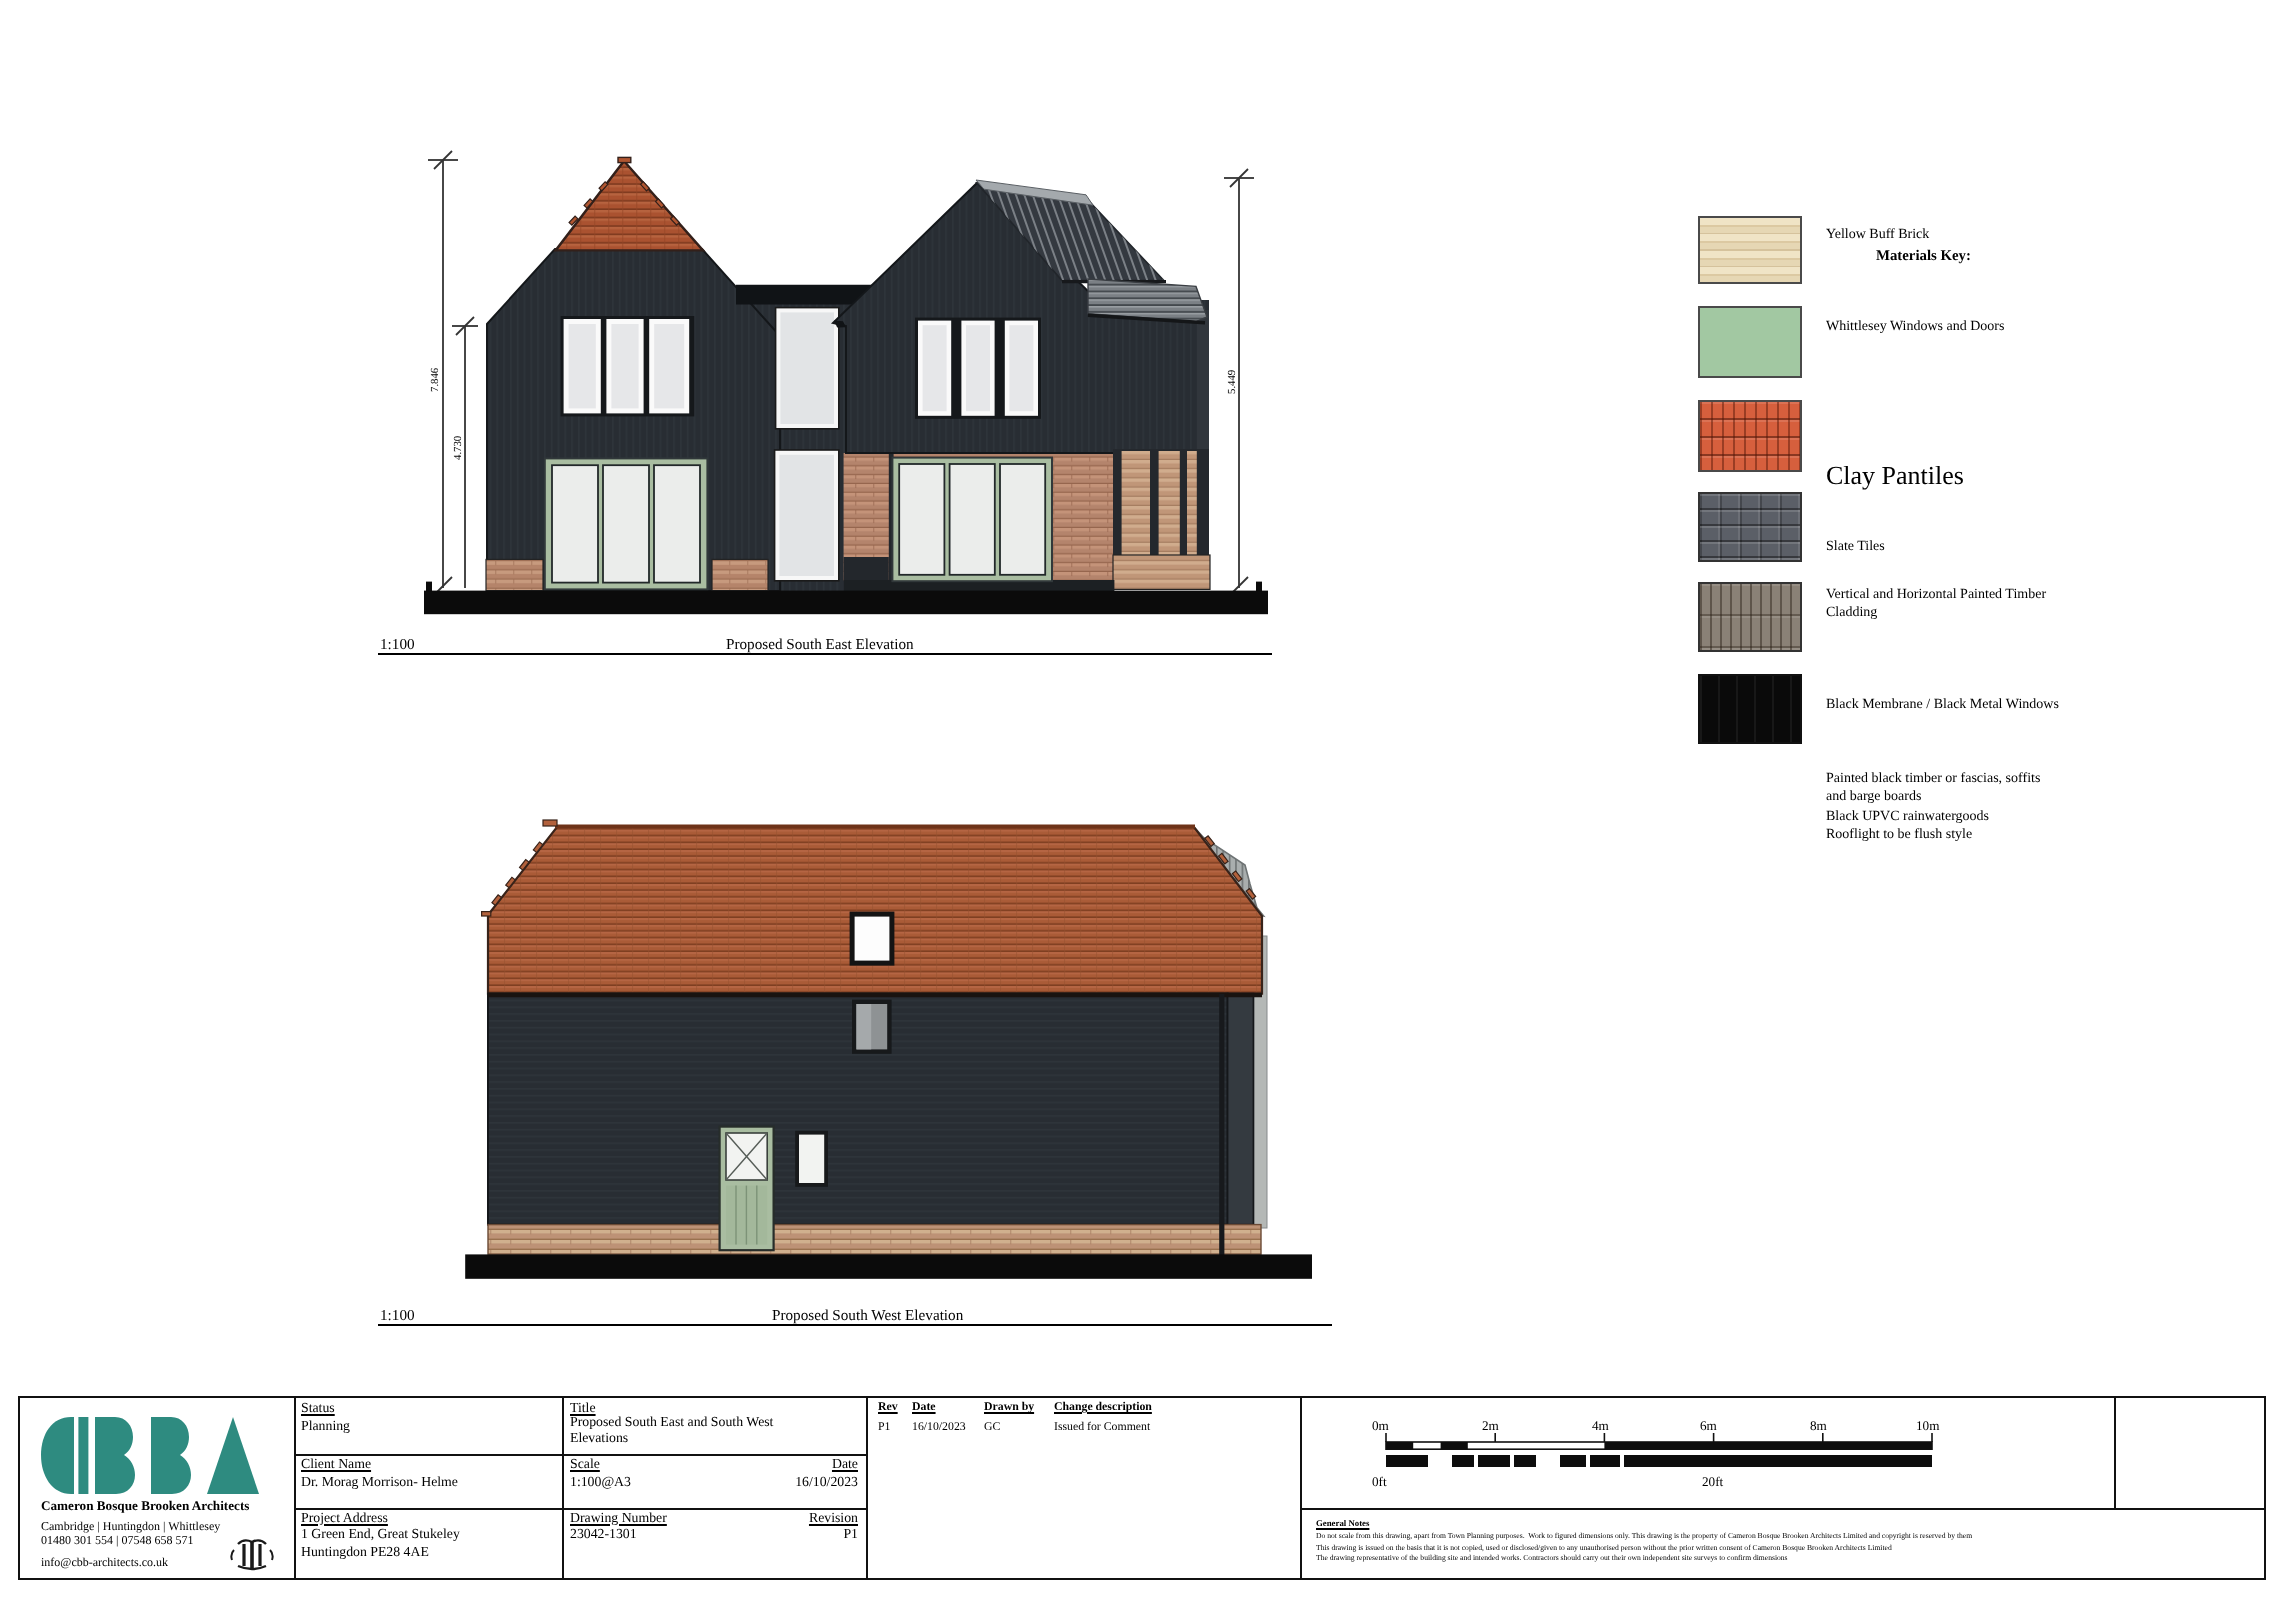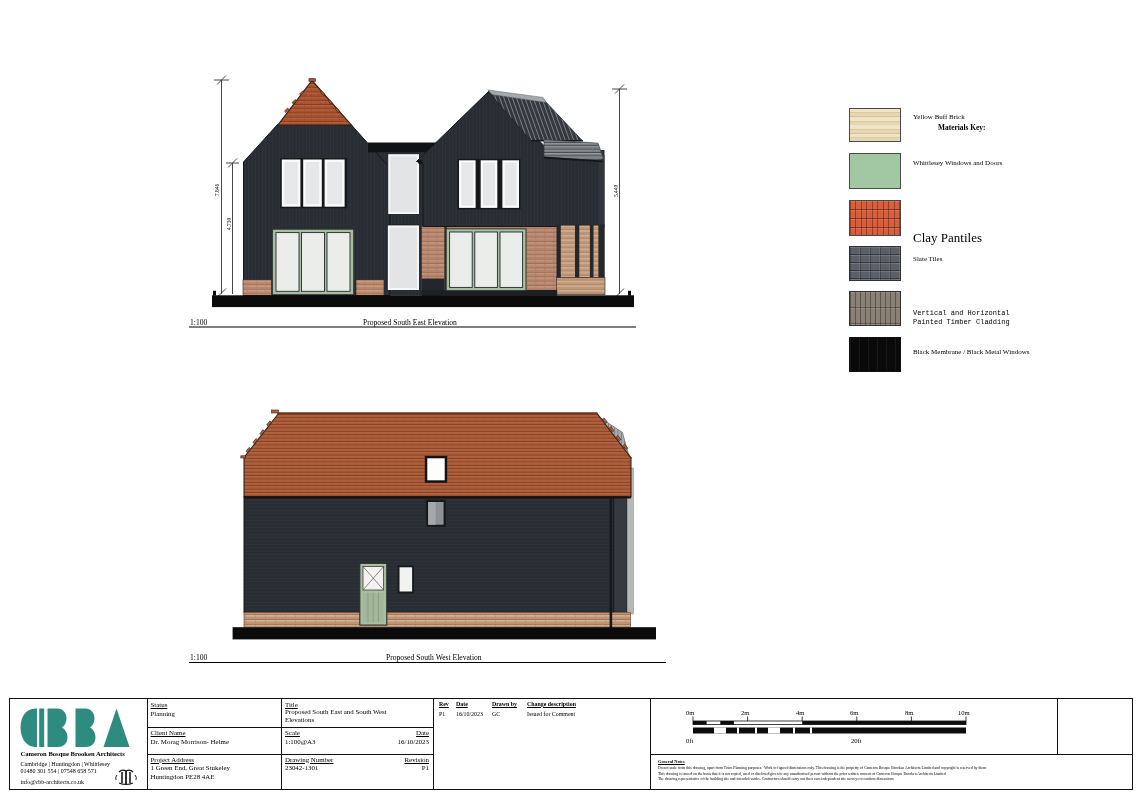--- a/index.html
+++ b/index.html
@@ -318,28 +318,29 @@
 <div class="t" style="left:849px;top:107.5px;width:52px;height:34px;border:1px solid #4a4a4a;background:#e6d7b4 repeating-linear-gradient(180deg, #f0e4c6 0 3.4px, #dcc9a2 3.4px 4.4px, #e6d7b4 4.4px 7.4px, #d5c29c 7.4px 8.2px);box-sizing:border-box;"></div>
 <div class="t" style="left:913px;top:112.5px;font-size:7px;">Yellow Buff Brick</div>
 
 <div class="t" style="left:849px;top:152.5px;width:52px;height:36px;border:1px solid #4a4a4a;background:#a2c8a2;box-sizing:border-box;"></div>
 <div class="t" style="left:913px;top:158.5px;font-size:7px;">Whittlesey Windows and Doors</div>
 
 <div class="t" style="left:849px;top:199.5px;width:52px;height:36px;border:1px solid #4a4a4a;background-color:#d65f3d;background-image:repeating-linear-gradient(90deg, rgba(80,20,5,0.45) 0 1px, rgba(0,0,0,0) 1px 5.5px),repeating-linear-gradient(180deg, rgba(255,255,255,0.12) 0 1px, rgba(0,0,0,0) 1px 8px, rgba(60,15,5,0.5) 8px 9px);box-sizing:border-box;"></div>
 <div class="t" style="left:913px;top:205.5px;font-size:13px;margin-top:24px;">Clay Pantiles</div>
 
 <div class="t" style="left:849px;top:246px;width:52px;height:35px;border:1px solid #333;background-color:#5b5f67;background-image:repeating-linear-gradient(180deg, rgba(255,255,255,0.14) 0 1px, rgba(0,0,0,0) 1px 7px, rgba(0,0,0,0.4) 7px 8px),repeating-linear-gradient(90deg, rgba(0,0,0,0.25) 0 1px, rgba(0,0,0,0) 1px 9px, rgba(255,255,255,0.1) 9px 10px);box-sizing:border-box;"></div>
-<div class="t" style="left:913px;top:255px;font-size:7px;">Slate Tiles</div>
+<div class="t" style="left:913px;top:269px;font-size:7px;">Slate Tiles</div>
 
 <div class="t" style="left:849px;top:291px;width:52px;height:35px;border:1px solid #333;background-color:#8a8176;background-image:repeating-linear-gradient(90deg, rgba(40,30,20,0.45) 0 1px, rgba(0,0,0,0) 1px 5px),repeating-linear-gradient(180deg, rgba(255,255,255,0.1) 0 1px, rgba(0,0,0,0) 1px 15px, rgba(30,20,10,0.35) 15px 16px);box-sizing:border-box;"></div>
-<div class="t" style="left:913px;top:309px;font-size:7px;line-height:8.8px;white-space:normal;width:130px;font-family:Liberation Mono, monospace;">Vertical and Horizontal Painted Timber Cladding</div>
+<div class="t" style="left:913px;top:293px;font-size:7px;line-height:8.8px;white-space:normal;width:130px;">Vertical and Horizontal Painted Timber Cladding</div>
 
 <div class="t" style="left:849px;top:337px;width:52px;height:35px;border:1px solid #111;background:#0a0a0a repeating-linear-gradient(90deg, rgba(255,255,255,0.06) 0 0.8px, rgba(0,0,0,0) 0.8px 9px);box-sizing:border-box;"></div>
 <div class="t" style="left:913px;top:347.5px;font-size:7px;">Black Membrane / Black Metal Windows</div>
 
+<div class="t" style="left:913px;top:384.5px;font-size:7px;line-height:9.5px;white-space:normal;width:118px;">Painted black timber or fascias, soffits and barge boards<br>Black UPVC rainwatergoods<br>Rooflight to be flush style</div>
 
 <div class="t" style="left:9px;top:698px;width:1124px;height:92px;border:1.4px solid #111;box-sizing:border-box;"></div>
 <div class="vline" style="left:146.5px;top:698px;height:92px;"></div>
 <div class="vline" style="left:281px;top:698px;height:92px;"></div>
 <div class="vline" style="left:433px;top:698px;height:92px;"></div>
 <div class="vline" style="left:650px;top:698px;height:92px;"></div>
 <div class="vline" style="left:1057px;top:698px;height:56px;"></div>
 <div class="hline" style="left:146.5px;top:727px;width:287px;"></div>
 <div class="hline" style="left:146.5px;top:753.5px;width:287px;"></div>
 <div class="hline" style="left:650px;top:753.5px;width:483px;"></div>

